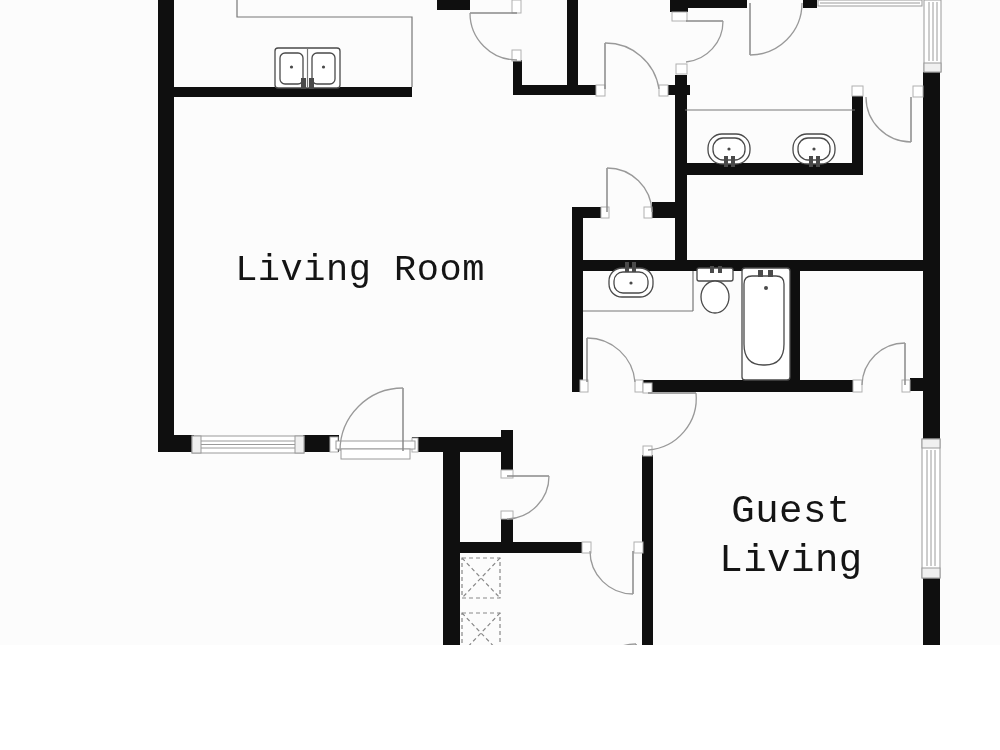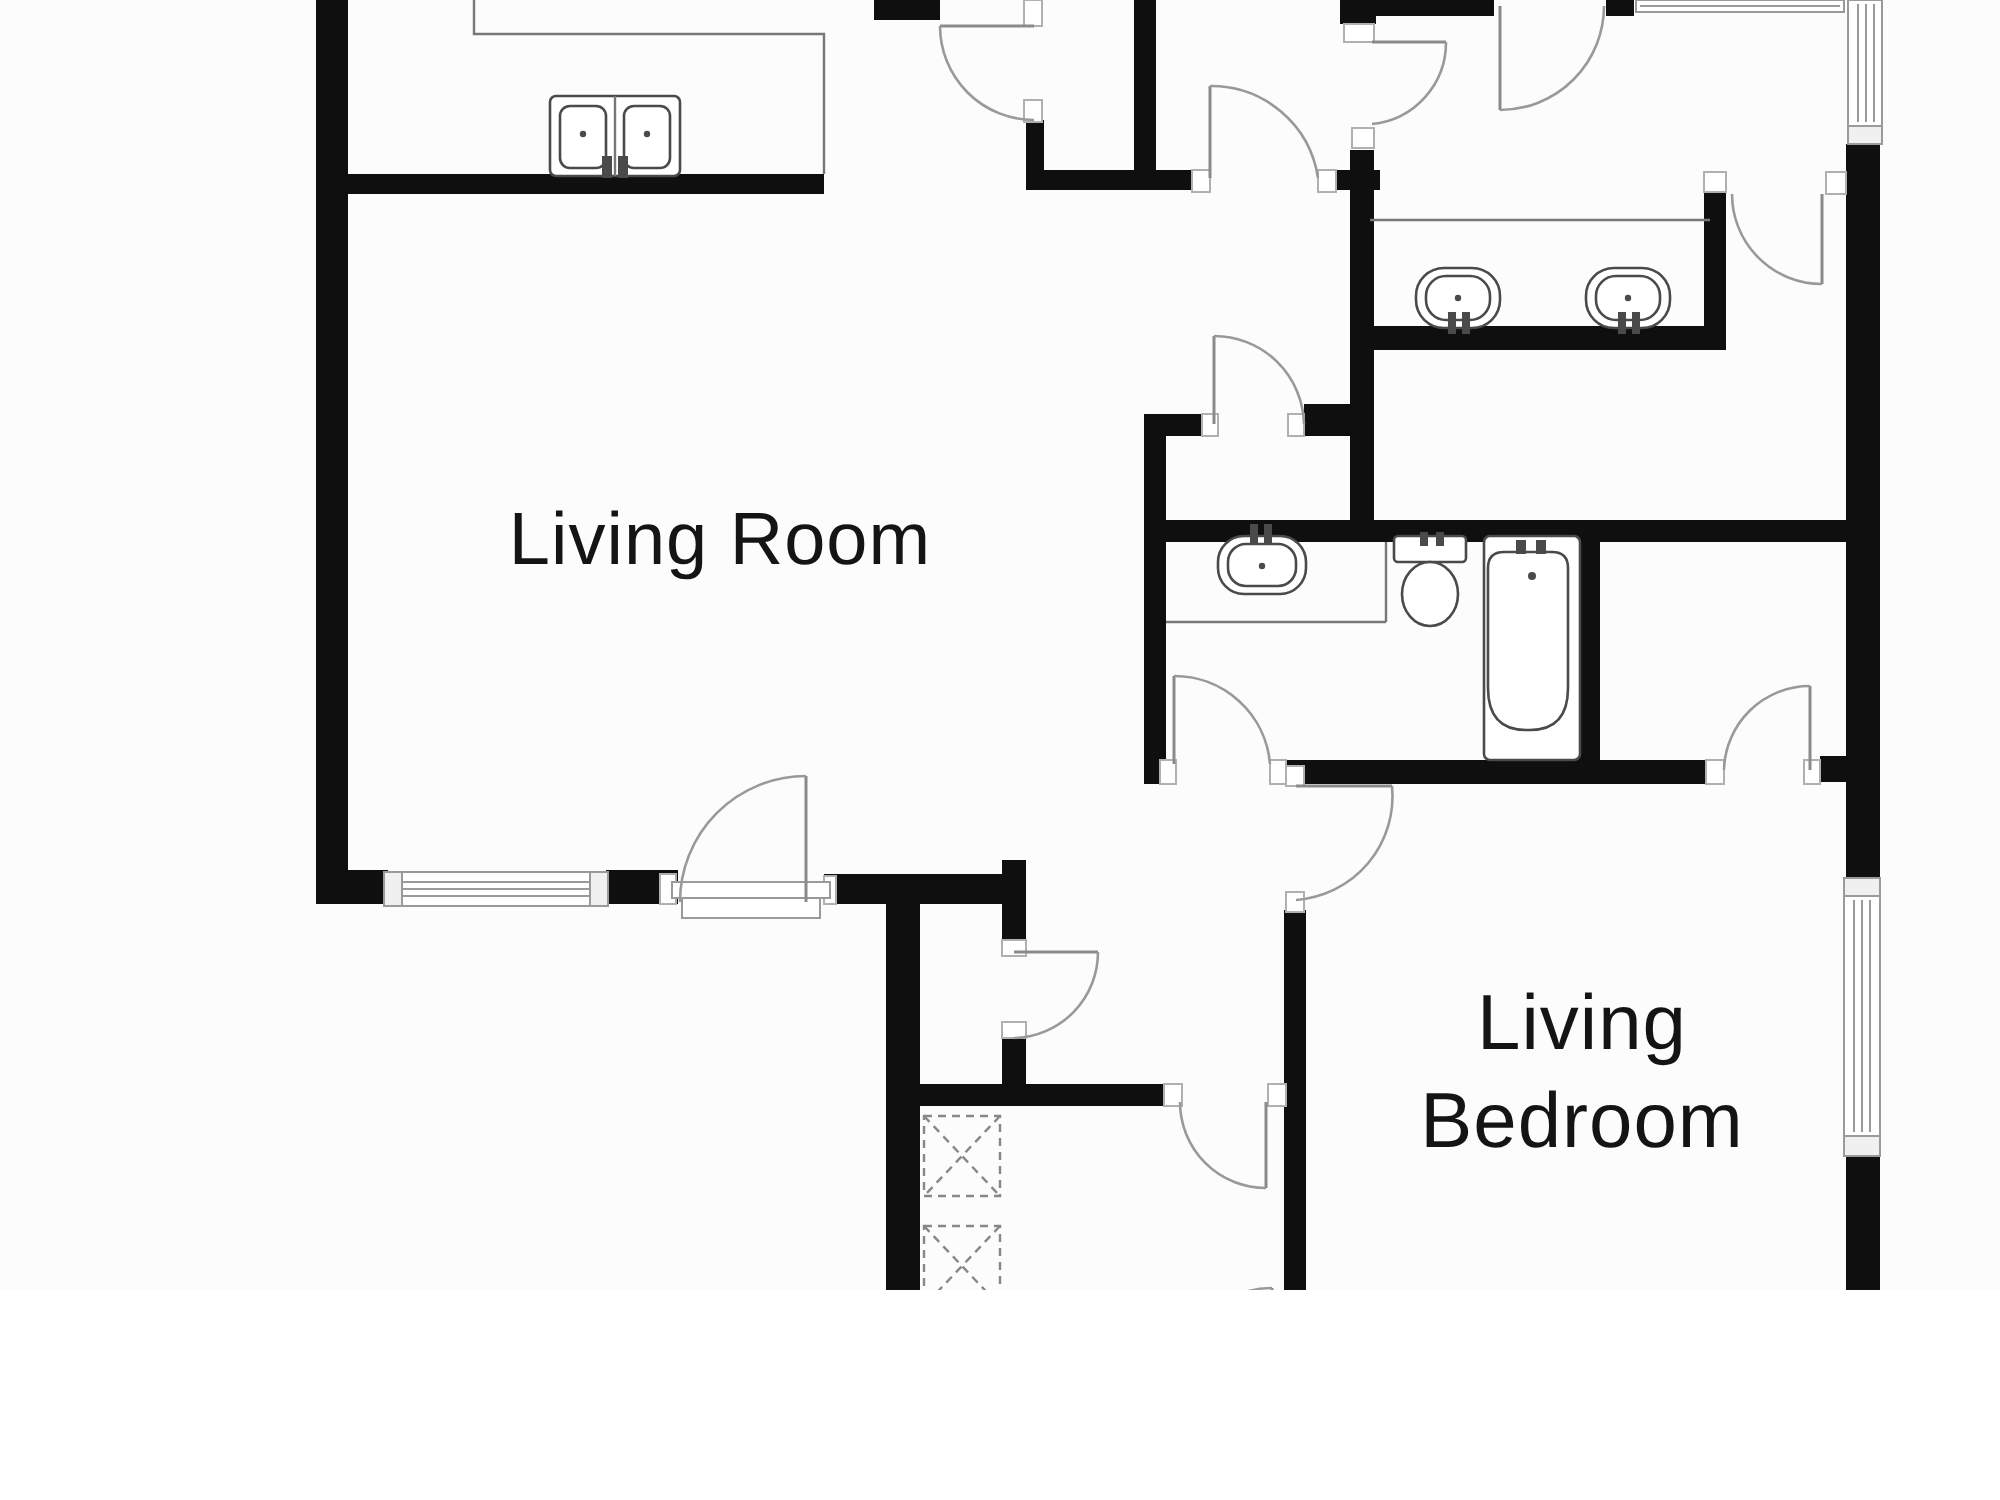--- a/index.html
+++ b/index.html
@@ -1,20 +1,20 @@
 <!DOCTYPE html>
 <html style="--bg: #fcfcfc; --wall: #0f0f0f; --arc: #999999; --leaf: #8a8a8a; --fixture: #4a4a4a; --text: #141414;"><head>
 <meta charset="utf-8">
 <style>
   html,body{margin:0;padding:0;background:#ffffff;}
   .plan{
     position:relative;
     width:1000px;height:645px;
     background:var(--bg,#fcfcfc);
-    font-family:Liberation Sans, sans-serif;
+    font-family:Liberation Mono, monospace;
     overflow:hidden;
   }
   .plan svg{position:absolute;left:0;top:0;}
   .room-label{
     position:absolute;
     transform:translate(-50%,-50%);
     color:var(--text,#141414);
     text-align:center;
     white-space:nowrap;
     letter-spacing:0.5px;
@@ -263,14 +263,14 @@
       <rect class="dash" x="462" y="558" width="38" height="40"></rect>
       <path class="dash" d="M462,558 L500,598 M500,558 L462,598"></path>
     </g>
     <g>
       <rect class="dash" x="462" y="613" width="38" height="40"></rect>
       <path class="dash" d="M462,613 L500,653 M500,613 L462,653"></path>
     </g>
   </svg>
 
   <div class="room-label living">Living Room</div>
-  <div class="room-label guest">Living Bedroom</div>
+  <div class="room-label guest">Guest Living</div>
 </div>
 
 </body></html>

